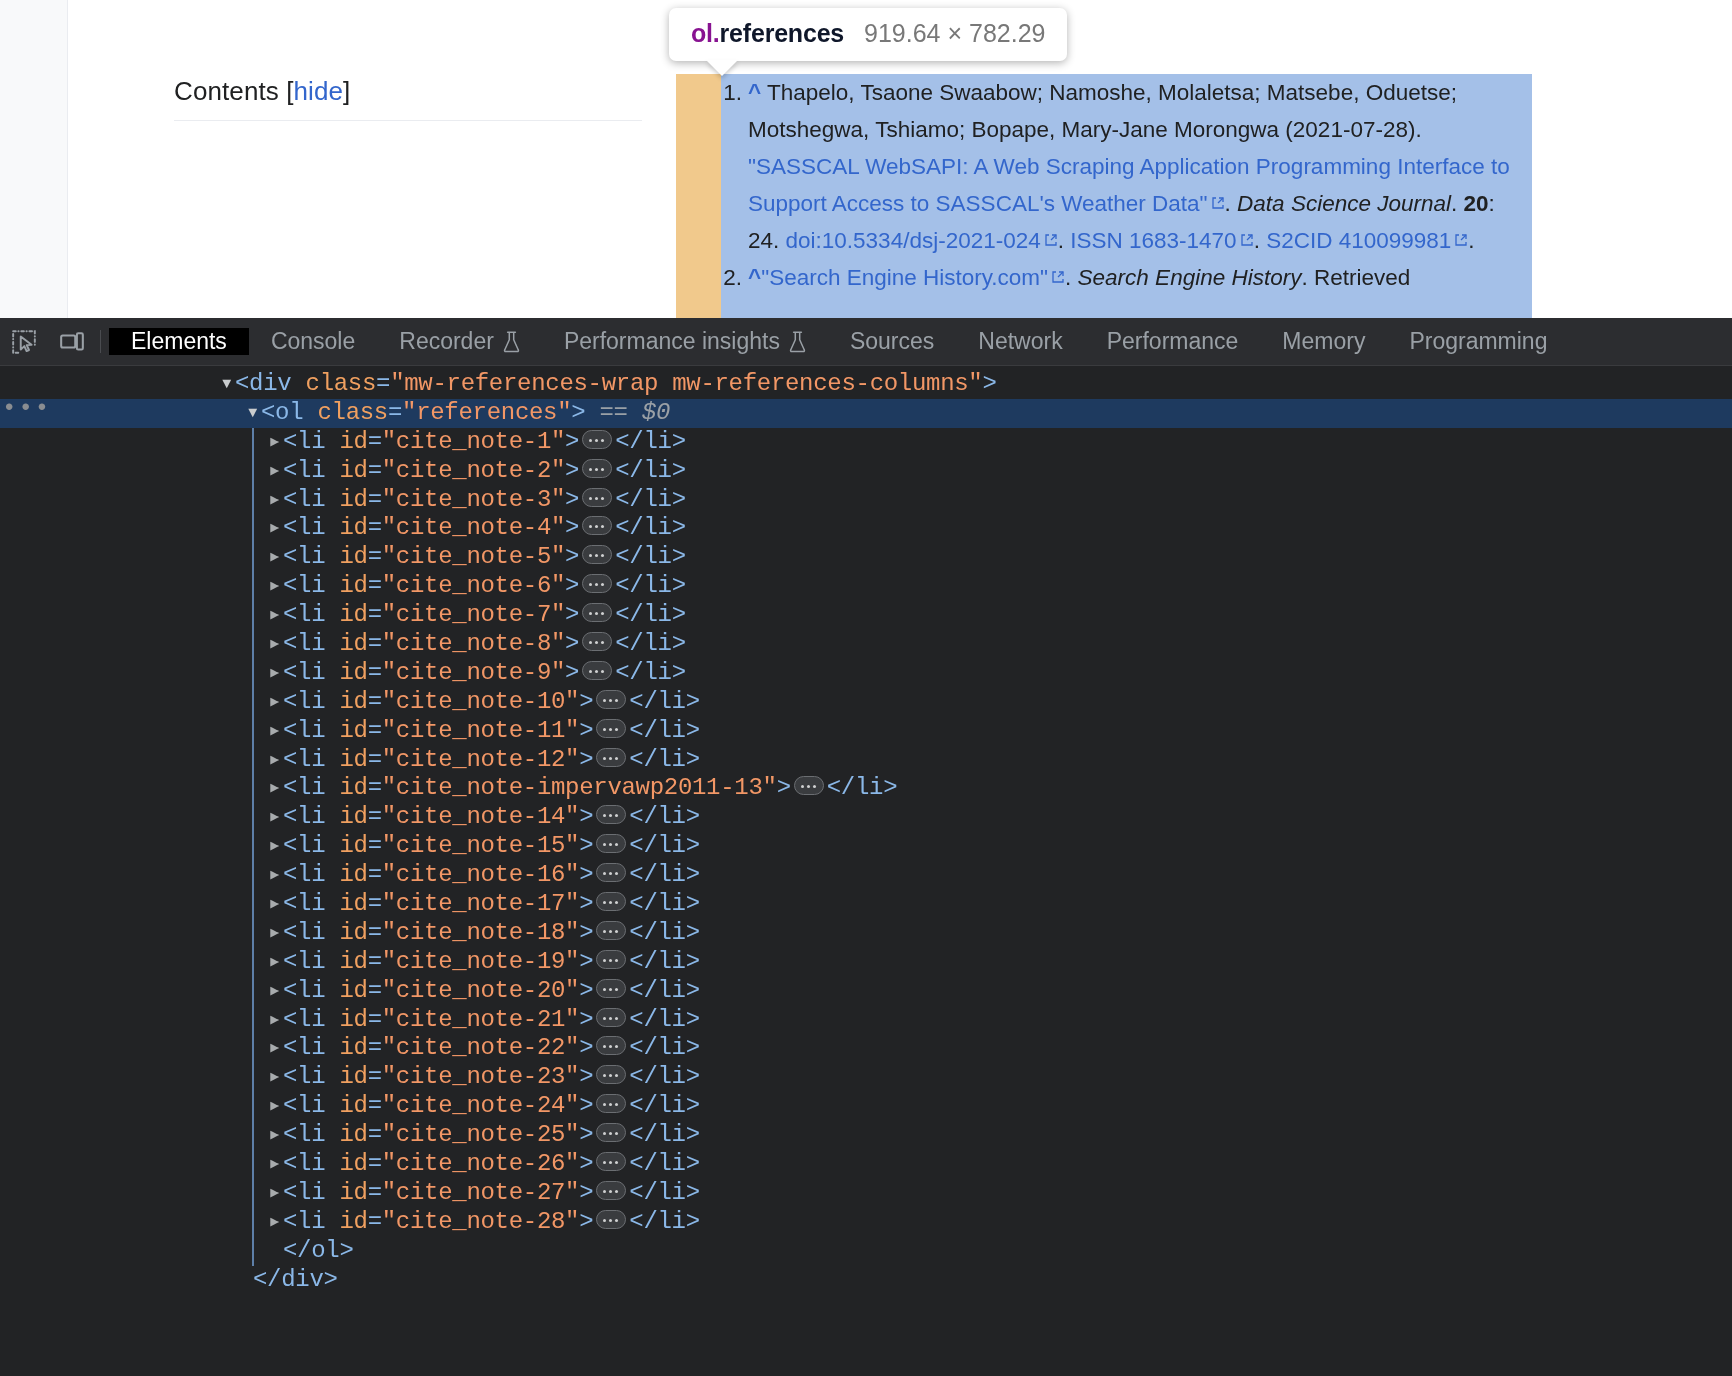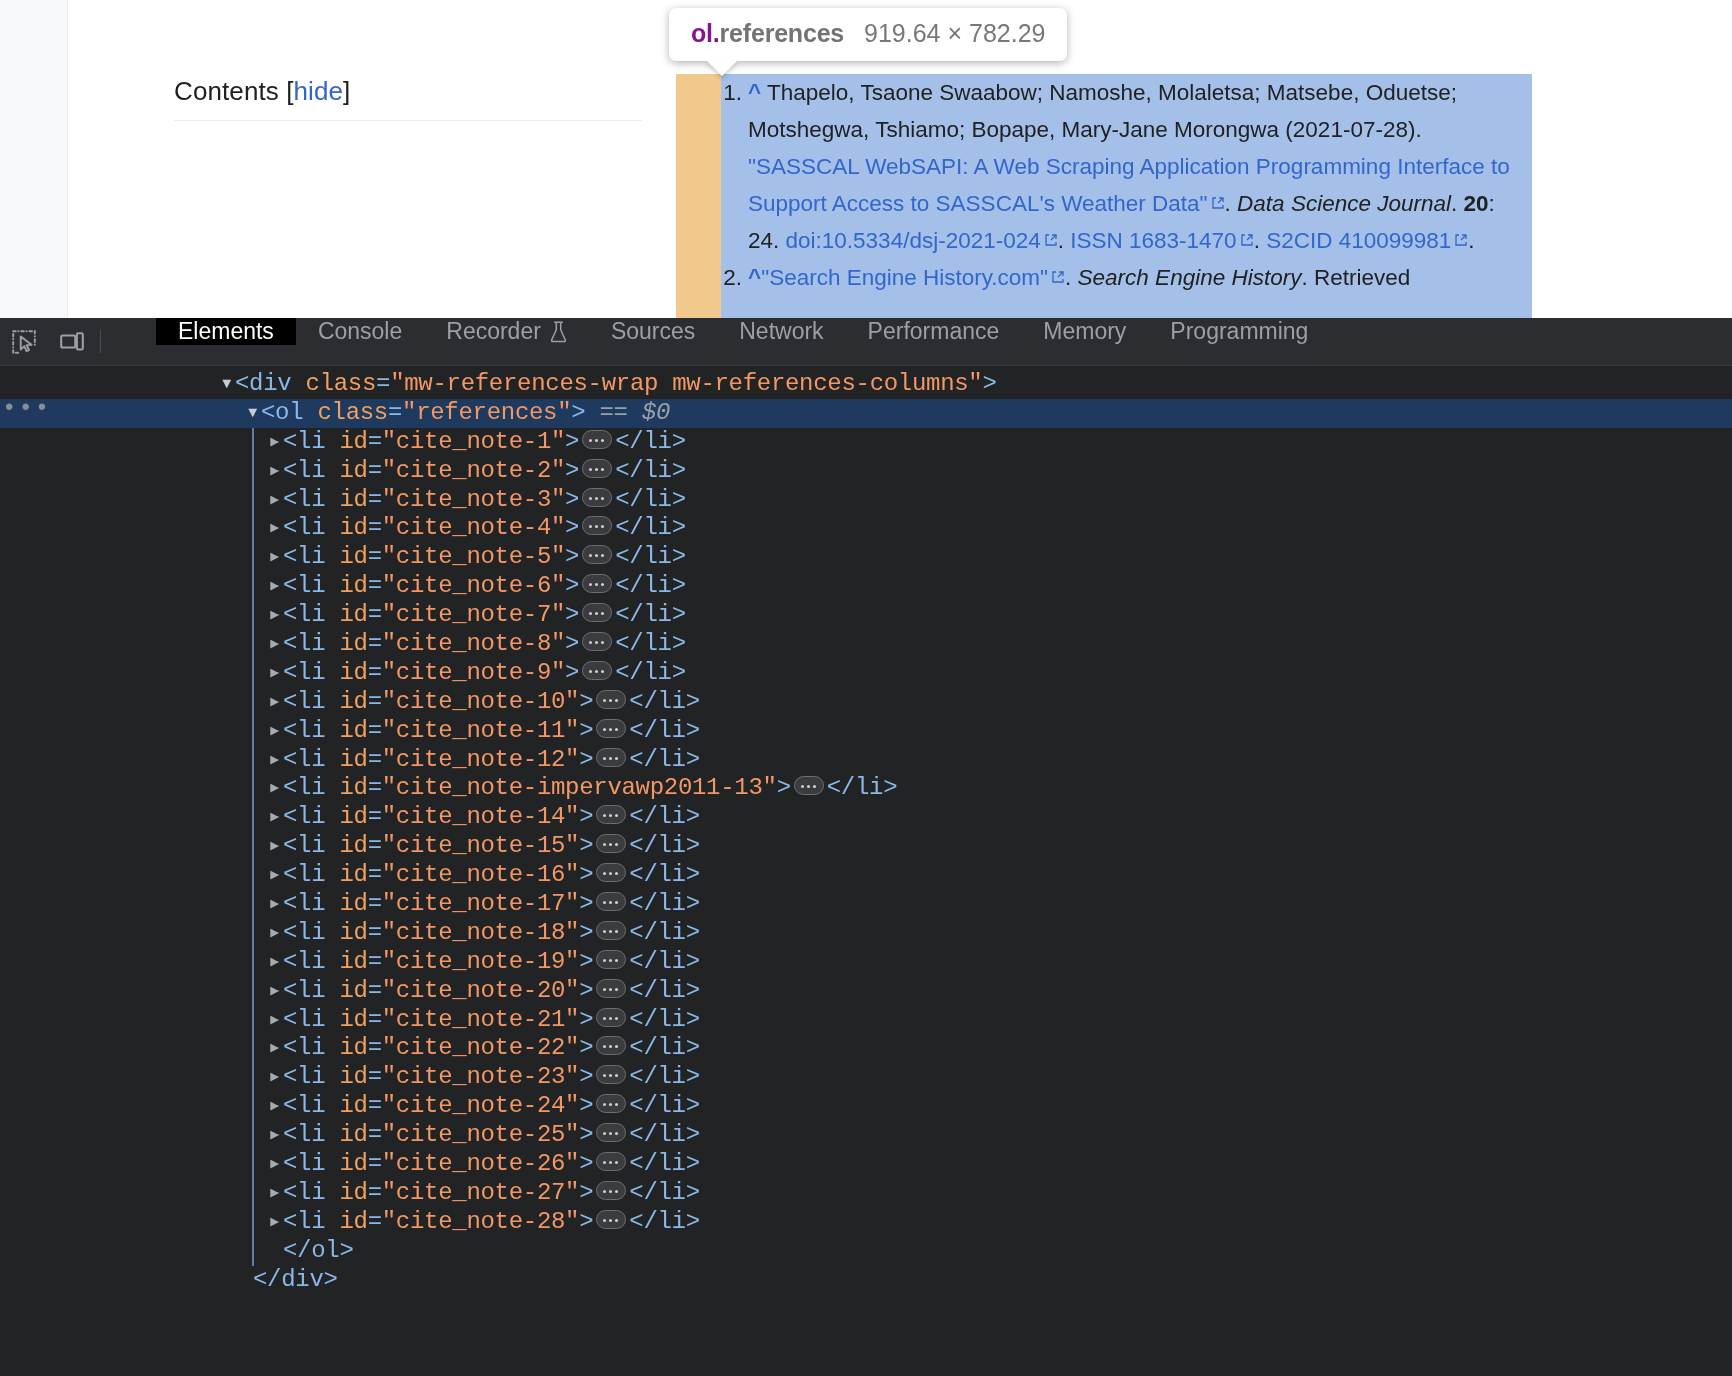--- a/index.html
+++ b/index.html
@@ -156,21 +156,21 @@
     z-index: 30;
     white-space: nowrap;
   }
   .tip-sel {
     font-size: 25px;
     font-weight: 700;
     letter-spacing: -0.2px;
   }
   .tip-sel .tag { color: #881391; }
   .tip-sel .dot { color: #881391; }
-  .tip-sel .cls { color: #737373; margin-top: 24px; }
+  .tip-sel .cls { color: #0f172a; margin-top: 24px; }
   .tip-dims {
     font-size: 25px;
     color: #787878;
     font-weight: 400;
   }
   .tip-arrow {
     position: absolute;
     left: 37px;
     bottom: -15px;
     width: 0; height: 0;
@@ -209,23 +209,22 @@
     cursor: pointer;
   }
   .dt-tool-btn svg { display: block; }
   .dt-sep {
     width: 1px;
     margin: 12px 8px 12px 4px;
     background: #4a4c50;
   }
   .dt-tabs {
     display: flex;
-    align-items: flex-start;
+    align-items: center;
     font-family: "Liberation Sans", sans-serif;
-    margin-left: 47px;
   }
   .dt-tab {
     display: flex;
     align-items: center;
     gap: 9px;
     padding: 0 22px;
     font-size: 23px;
     color: #9aa0a6;
     cursor: pointer;
     white-space: nowrap;
@@ -387,20 +386,29 @@
       <div class="dt-sep"></div>
       <div class="dt-tabs">
         <div class="dt-tab active">
             <span>Elements</span>
           </div>
         <div class="dt-tab">
             <span>Console</span>
           </div>
         <div class="dt-tab">
             <span>Recorder</span>
+            <span class="flask">
+              <svg viewBox="0 0 17 22" width="17" height="22">
+                <path d="M6.3 1.3 v7.4 L1.7 19 a1 1 0 0 0 .9 1.5 h11.8 a1 1 0 0 0 .9-1.5 L10.7 8.7 V1.3" fill="none" stroke="#9aa0a6" stroke-width="1.5" stroke-linejoin="round"></path>
+                <path d="M4.6 1.3 h7.8" stroke="#9aa0a6" stroke-width="1.5" stroke-linecap="round"></path>
+              </svg>
+            </span>
+          </div>
+        <div class="dt-tab">
+            <span>Performance insights</span>
             <span class="flask">
               <svg viewBox="0 0 17 22" width="17" height="22">
                 <path d="M6.3 1.3 v7.4 L1.7 19 a1 1 0 0 0 .9 1.5 h11.8 a1 1 0 0 0 .9-1.5 L10.7 8.7 V1.3" fill="none" stroke="#9aa0a6" stroke-width="1.5" stroke-linejoin="round"></path>
                 <path d="M4.6 1.3 h7.8" stroke="#9aa0a6" stroke-width="1.5" stroke-linecap="round"></path>
               </svg>
             </span>
           </div>
         <div class="dt-tab">
             <span>Sources</span>
           </div>

